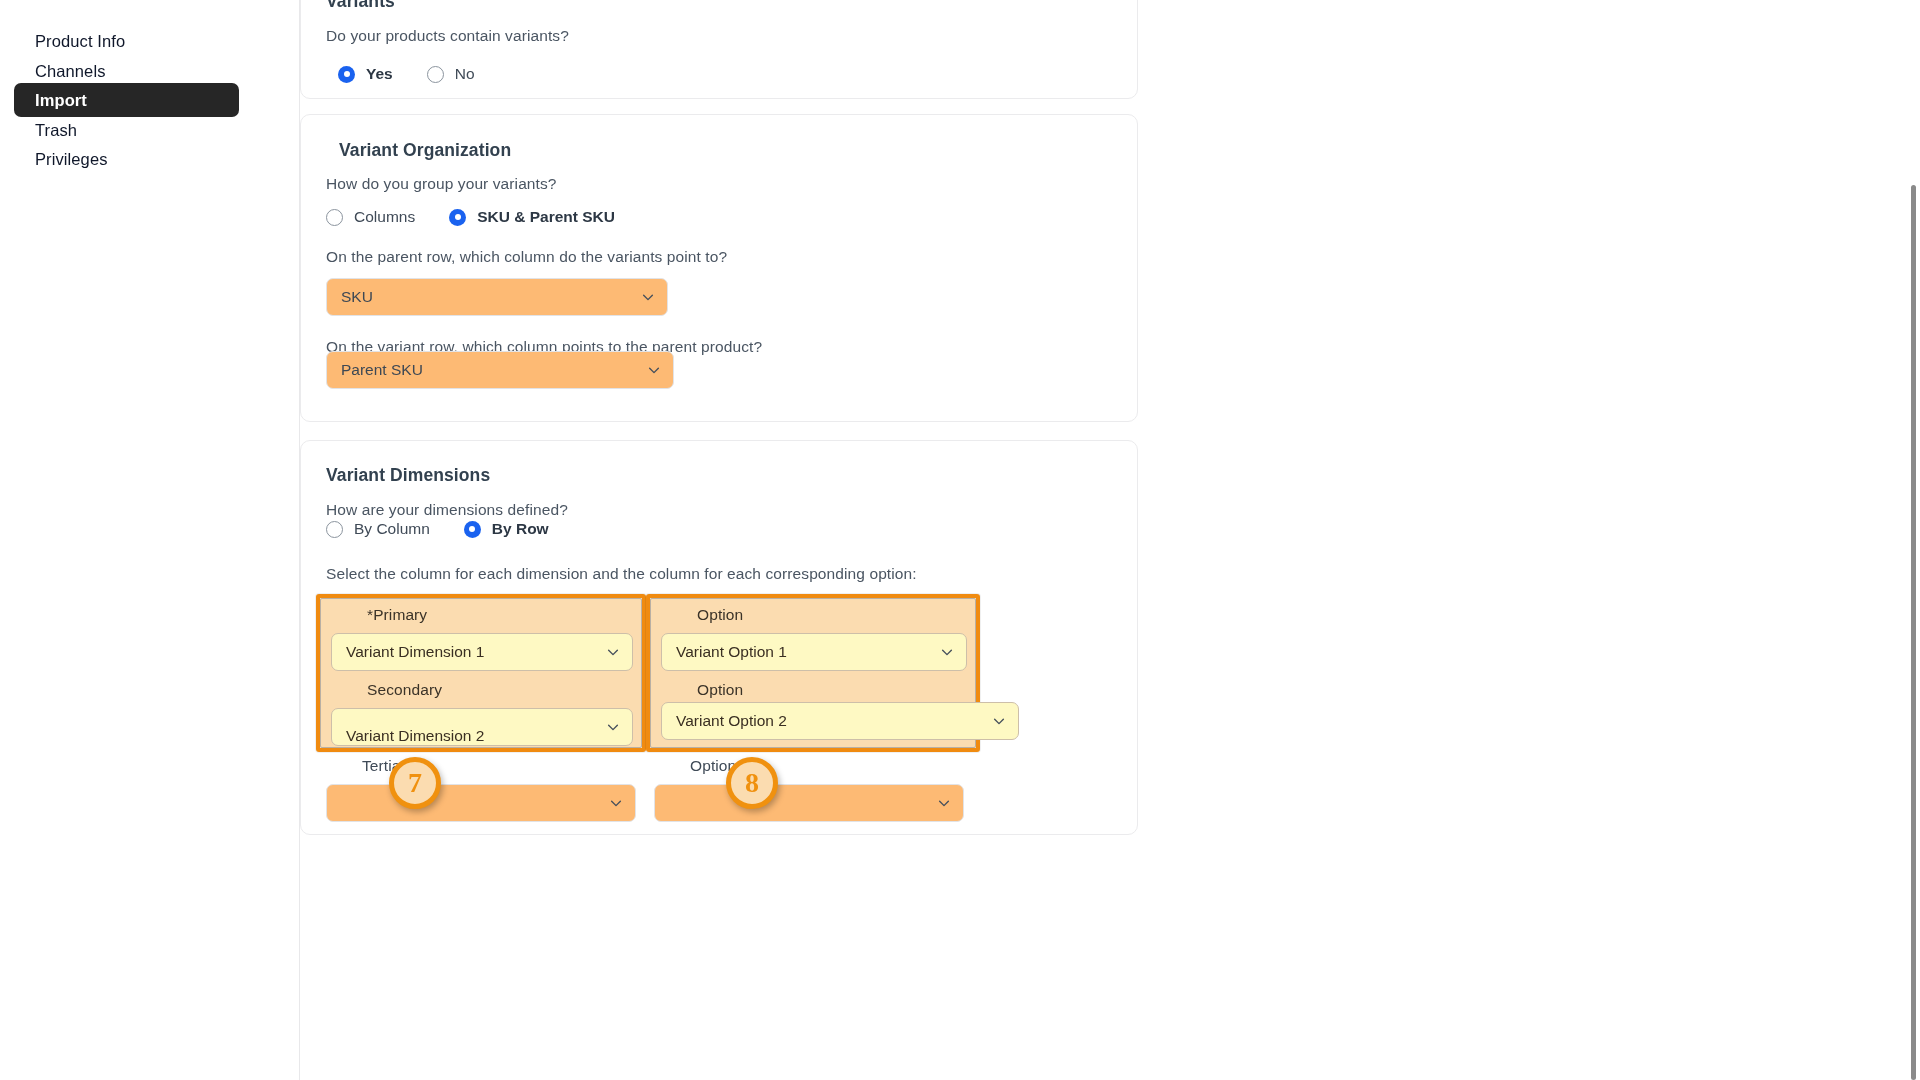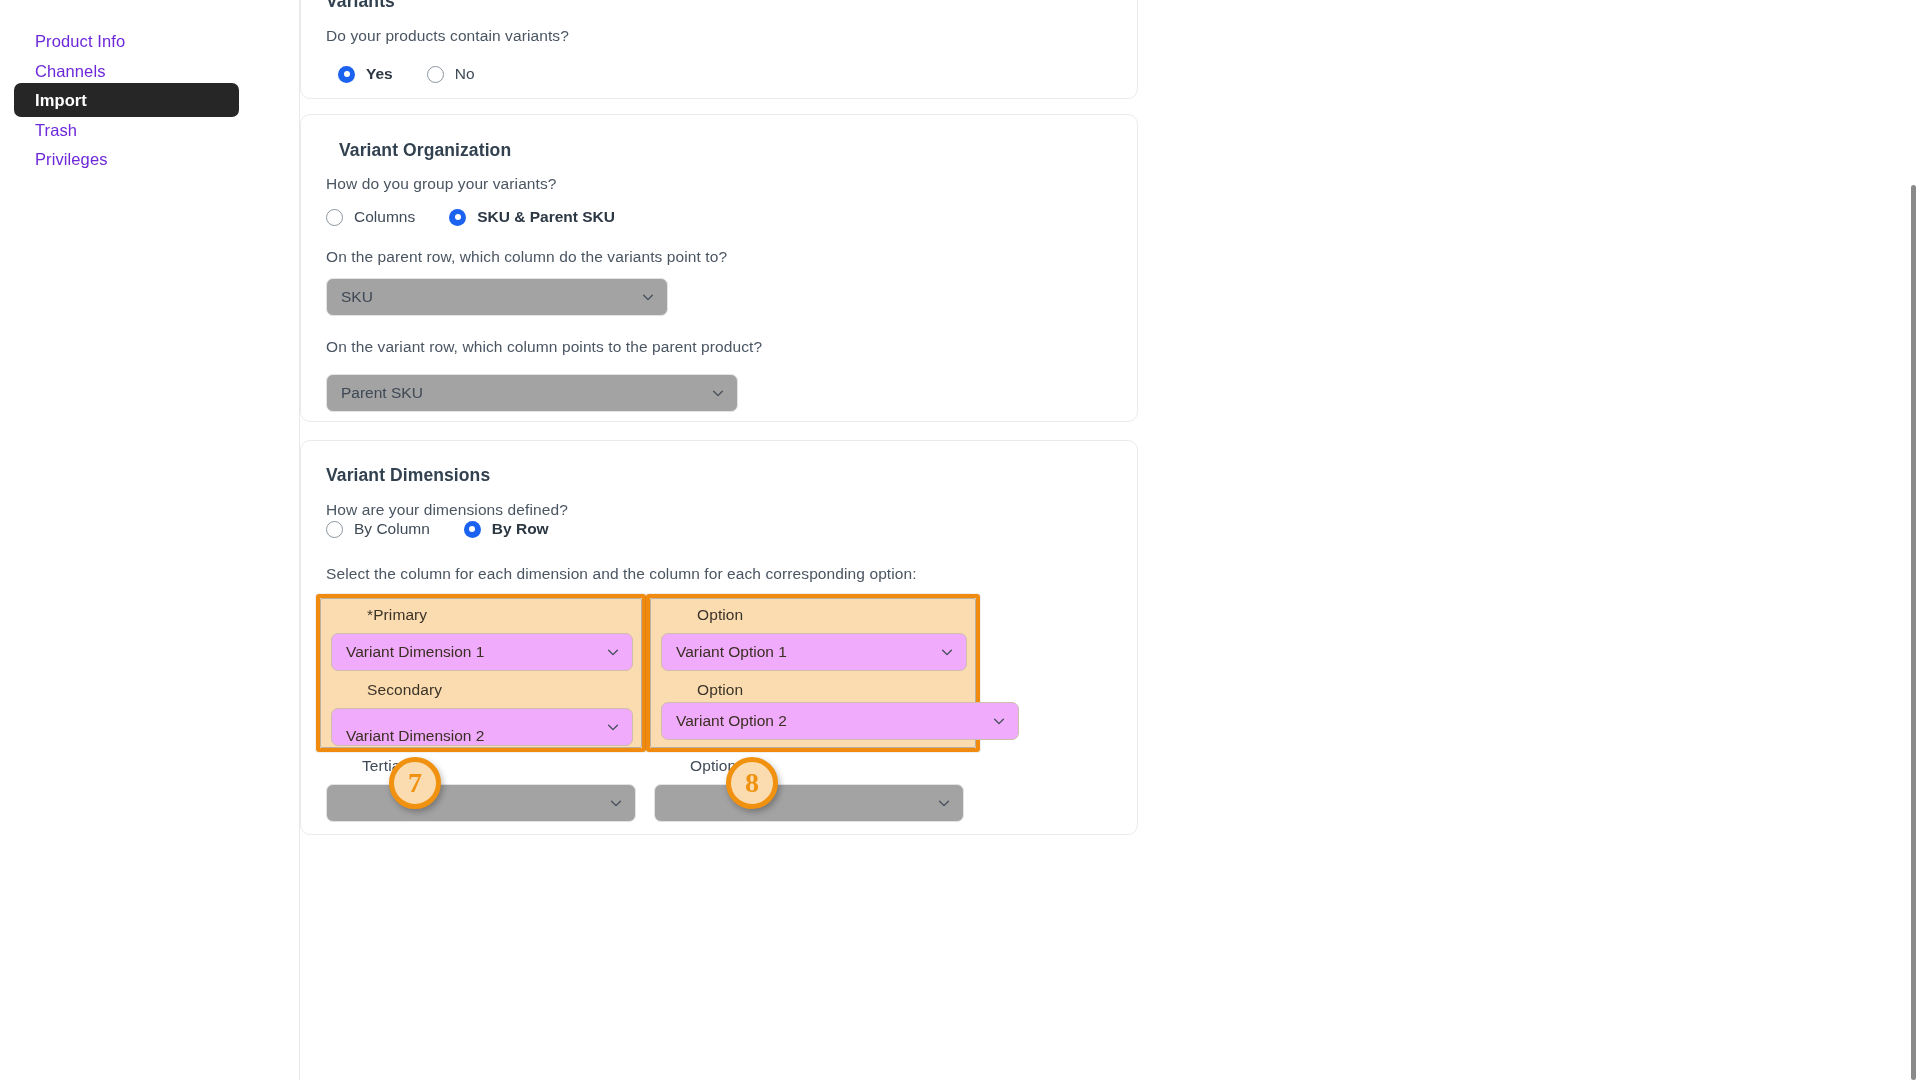--- a/index.html
+++ b/index.html
@@ -12,21 +12,21 @@
   #app { position: relative; width: 1920px; height: 1080px; background:#fff; }
 
   
   #sidebar {
     position: absolute; left: 0; top: 0; width: 300px; height: 1080px;
     background: #ffffff; border-right: 1px solid #e8e8ea;
   }
   .nav-item {
     position: absolute; left: 14px; width: 225px; height: 34px;
     display: flex; align-items: center; padding-left: 21px;
-    border-radius: 7px; font-size: 16.5px; color: #6d28d9; letter-spacing: .1px;
+    border-radius: 7px; font-size: 16.5px; color: #0f172a; letter-spacing: .1px;
   }
   .nav-item.active { background: #262626; color: #ffffff; font-weight: 600; }
 
   
   #main {
     position: absolute; left: 300px; top: 0; width: 1620px; height: 1080px;
     background: #ffffff;
   }
   .card {
     position: absolute; left: 0; width: 838px;
@@ -56,21 +56,21 @@
   .rdot.on:after {
     content: ""; position: absolute; left: 5.5px; top: 5.5px;
     width: 6px; height: 6px; border-radius: 50%; background: #fff;
   }
   .rlabel { margin-left: 11px; font-size: 15.5px; color: #3f4a57; white-space: nowrap; }
   .radio.sel .rlabel { font-weight: 700; color: #2c3744; }
 
   
   .select {
     position: relative; height: 38px; border: 1px solid #e2e3e6;
-    border-radius: 7px; background: #a3a3a3;
+    border-radius: 7px; background: #fdba74;
     display: flex; align-items: center; padding: 0 34px 0 14px;
     font-size: 15.5px; color: #3d4854;
   }
   .select .chev {
     position: absolute; right: 12px; top: 50%; transform: translateY(-50%);
     width: 14px; height: 14px; display: block;
   }
   .select .chev svg { display:block; width:14px; height:14px; }
 
   
@@ -80,21 +80,21 @@
     background: #fbdcb0;
     border-radius: 3px;
     box-shadow: 0 0 0 1px rgba(0,0,0,.06);
   }
   .hl-inner {
     position: absolute; inset: 0;
     border: 1.5px solid #b9b0a4;
     border-radius: 2px;
     pointer-events: none;
   }
-  .hl .select { background: #f0abfc; border-color: #cdbfa9; color: #3a2f22; }
+  .hl .select { background: #fef9c3; border-color: #cdbfa9; color: #3a2f22; }
   .hl .field-label { color: #3b3328; }
 
   
   .badge {
     position: absolute; width: 52px; height: 52px; border-radius: 50%;
     background: #fbdcb0; border: 5px solid #f0910f;
     display: flex; align-items: center; justify-content: center;
     font-size: 28px; font-weight: 700; color: #f0910f;
     box-shadow: 2px 3px 6px rgba(0,0,0,.28);
     font-family: "Liberation Serif", serif;
@@ -166,21 +166,21 @@
       <div class="select" style="position:absolute; left:25px; top:163px; width:342px;">
         <span>SKU</span>
         <span class="chev">
           <svg viewBox="0 0 16 16">
               <path d="M3 6l5 5 5-5" fill="none" stroke="#46505c" stroke-width="1.6" stroke-linecap="round" stroke-linejoin="round"></path>
             </svg>
         </span>
       </div>
 
       <div class="q-label" style="position:absolute; left:25px; top:223px;">On the variant row, which column points to the parent product?</div>
-      <div class="select" style="position:absolute; left:25px; top:259px; width:412px;">
+      <div class="select" style="position:absolute; left:25px; top:236px; width:348px;">
         <span>Parent SKU</span>
         <span class="chev">
           <svg viewBox="0 0 16 16">
               <path d="M3 6l5 5 5-5" fill="none" stroke="#46505c" stroke-width="1.6" stroke-linecap="round" stroke-linejoin="round"></path>
             </svg>
         </span>
       </div>
     </section>
 
     <section class="card" style="top:440px; height:395px;">

